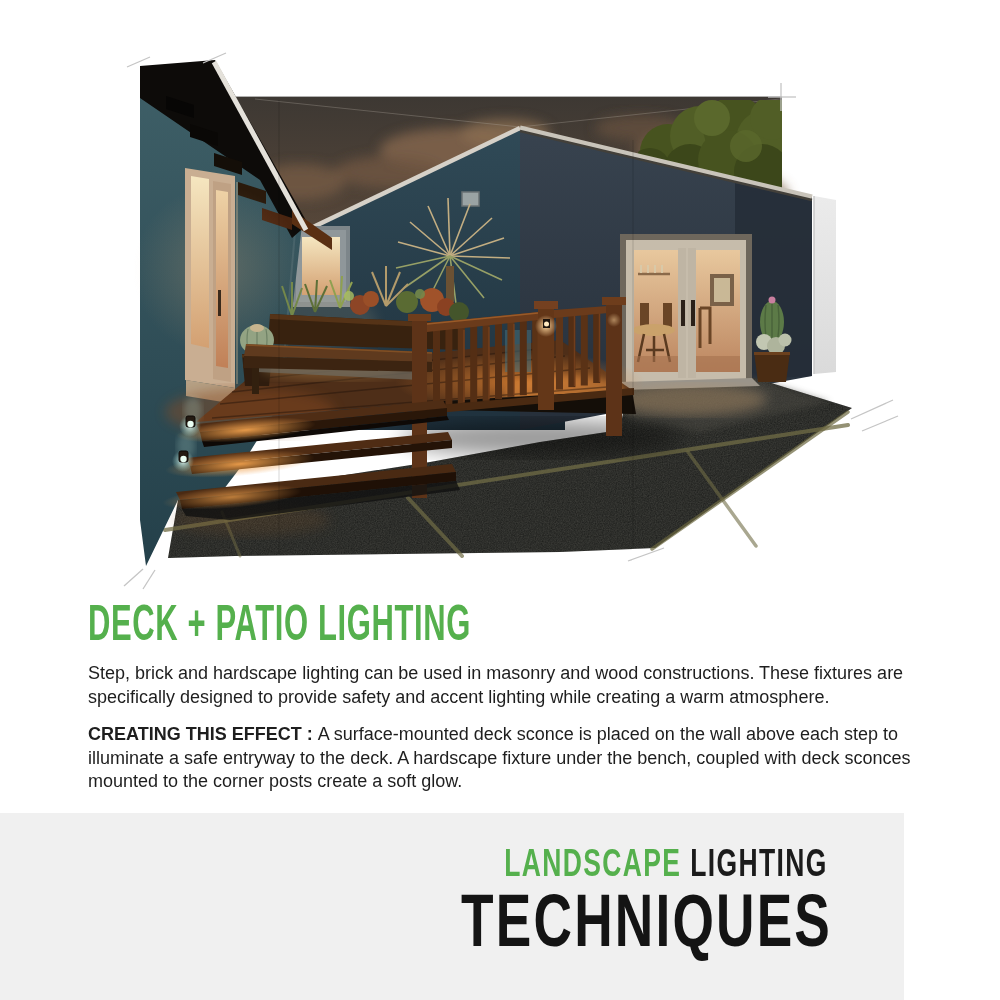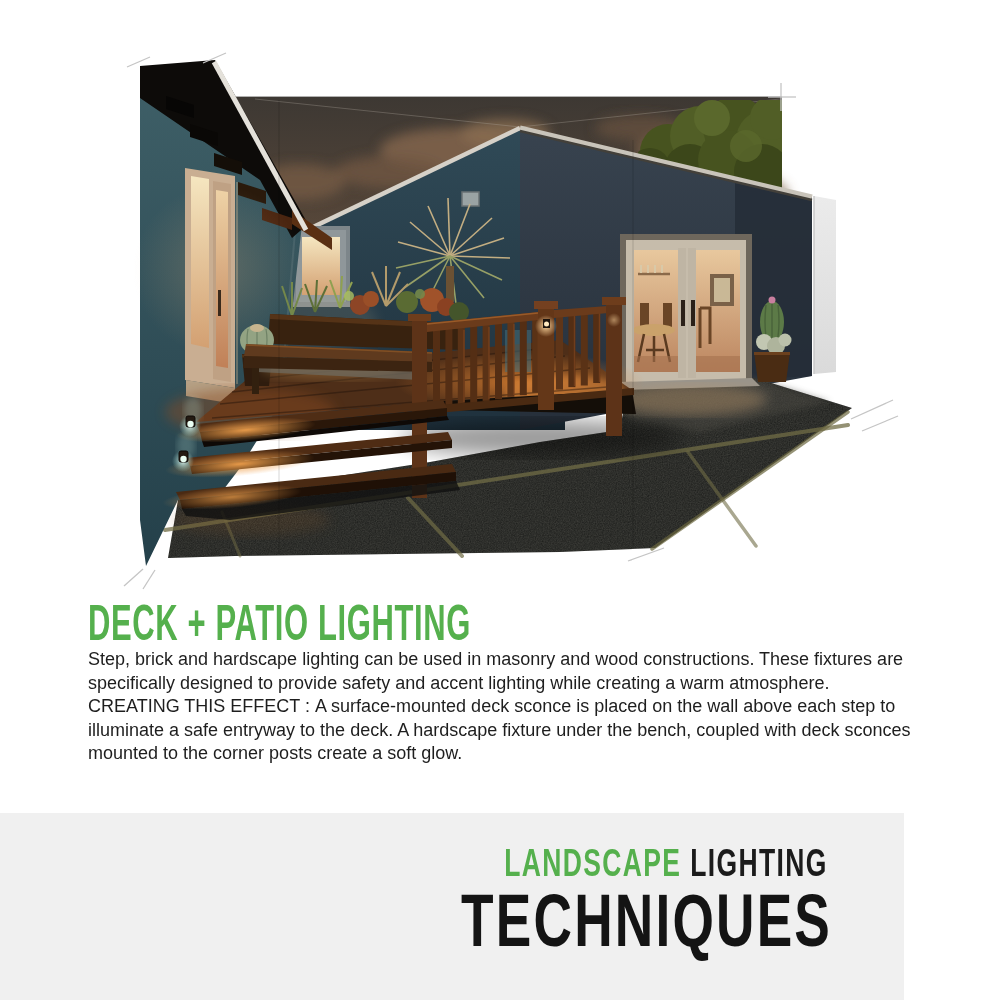--- a/index.html
+++ b/index.html
@@ -6,22 +6,22 @@
   html,body { width:1000px; height:1000px; }
   body { font-family:"Liberation Sans", sans-serif; background:#ffffff; position:relative; overflow:hidden; }
   .page { position:absolute; inset:0; background:#ffffff; }
   .hero { position:absolute; left:0; top:0; width:1000px; height:820px; }
   .hero svg { display:block; }
 
   .copy { position:absolute; left:88px; top:598px; width:838px; }
   .headline { color:#55b04d; font-weight:bold; font-size:50px; line-height:50px;
               display:inline-block; transform:scaleX(.62); transform-origin:left center;
               letter-spacing:1px; white-space:nowrap; }
-  .para { color:#1e1e1e; font-size:18px; line-height:23.5px; margin-top:0; }
-  .para b { font-weight:normal;text-align:right; }
+  .para { color:#1e1e1e; font-size:18px; line-height:23.5px; margin-top:14px; }
+  .para b { font-weight:bold;text-align:right; }
   .para .label { margin-right:5px; }
 
   .footer { position:absolute; left:0; top:813px; width:904px; height:187px; background:#f0f0f0; text-align:right; }
   .brand-line { margin-top:30px; font-size:39px; font-weight:bold; line-height:40px;
                 display:inline-block; transform:scaleX(.68); transform-origin:center; letter-spacing:2px; white-space:nowrap; }
   .brand-line .green { color:#55b04d; }
   .brand-line .dark { color:#1b1b1b; }
   .brand-title { display:block; }
   .brand-title span { display:inline-block; transform:scaleX(.72); transform-origin:center;
                       font-size:74px; font-weight:bold; color:#141414; letter-spacing:3px; line-height:76px; white-space:nowrap; }

